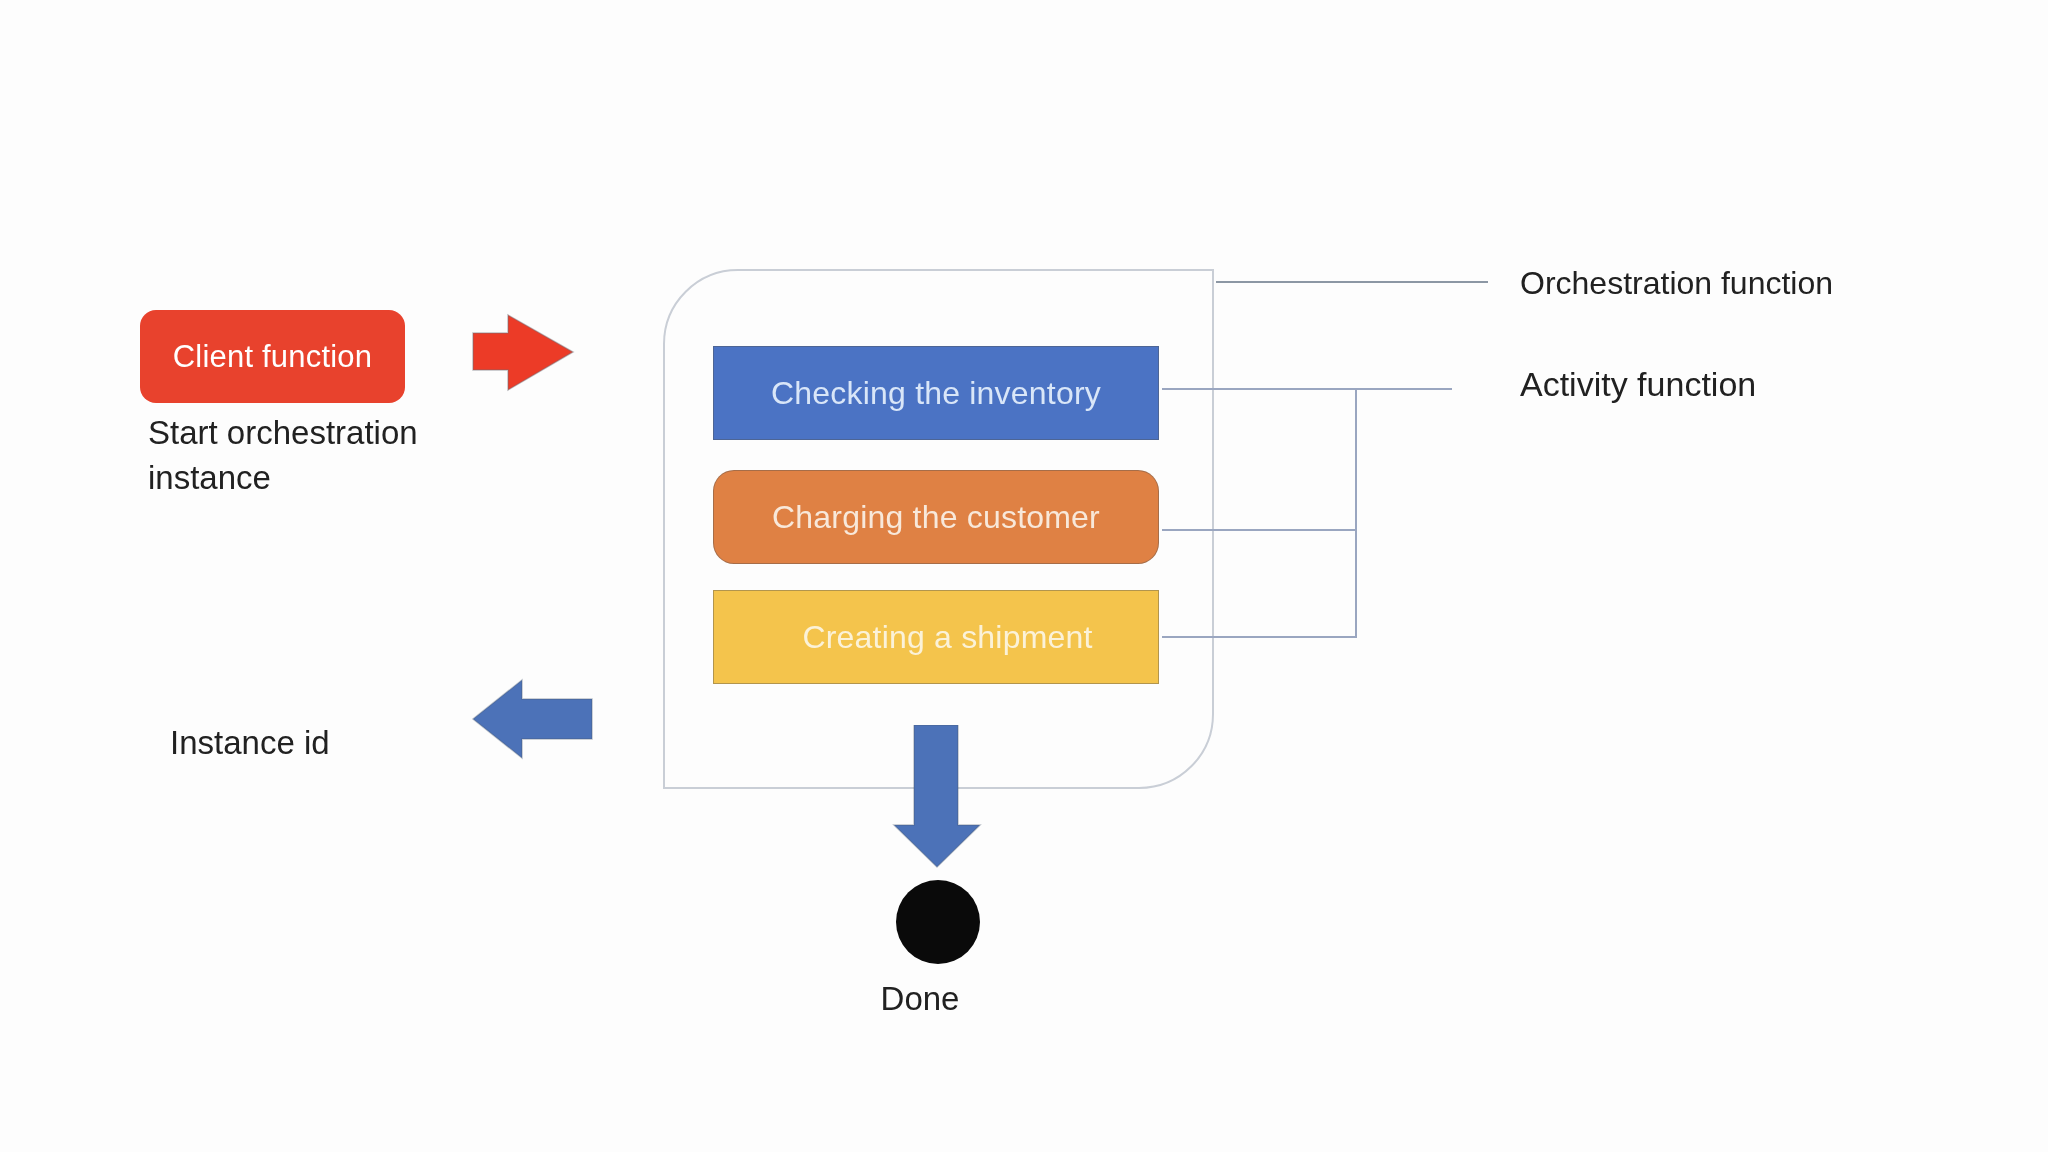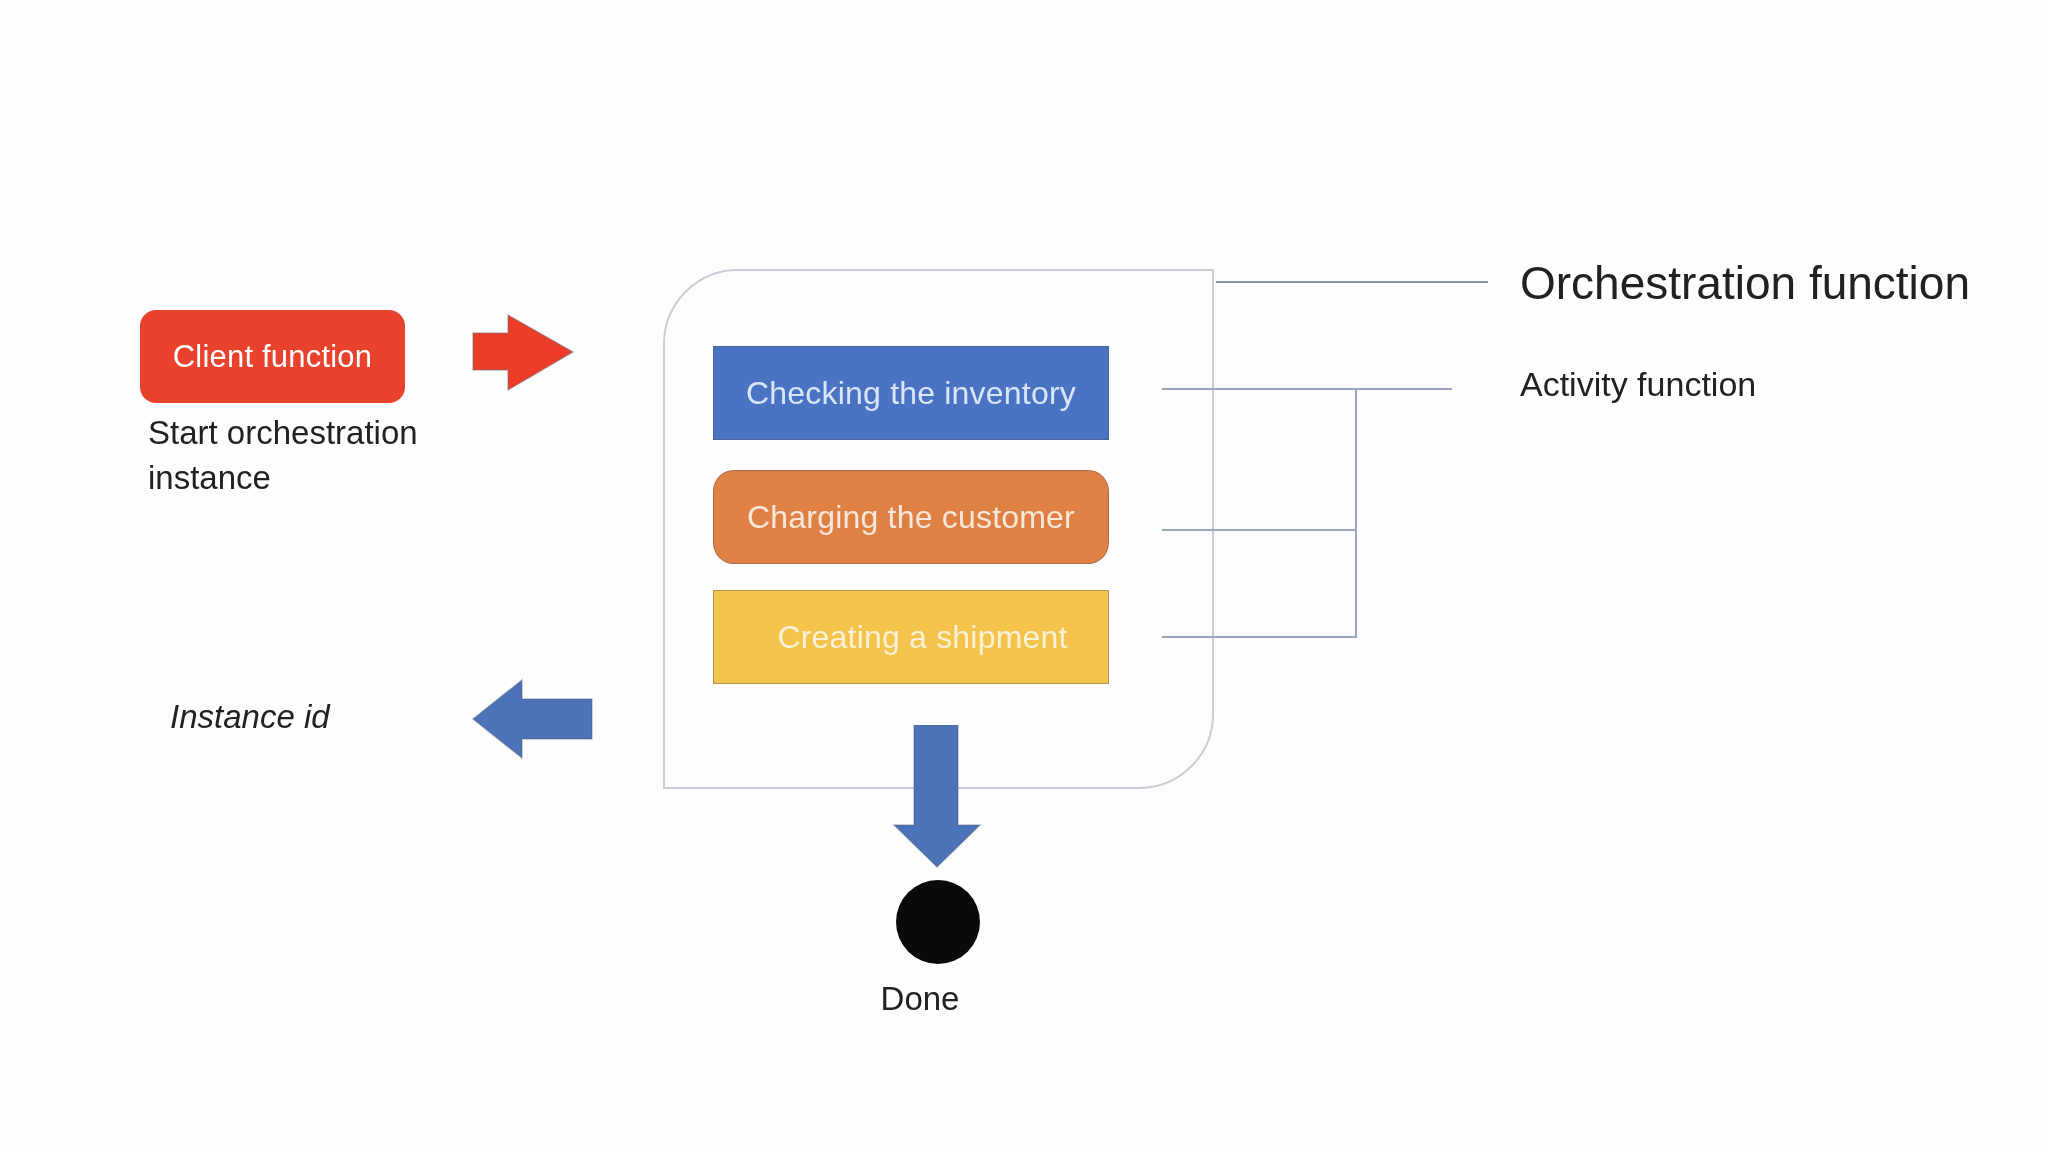--- a/index.html
+++ b/index.html
@@ -15,37 +15,37 @@
     left:140px; top:310px; width:265px; height:93px;
     background: var(--c-client_red);
     border-radius:16px;
     display:flex; align-items:center; justify-content:center;
     color:#ffffff; font-size:31px; letter-spacing:0.2px;
   }
 
   
   .caption { color: var(--c-text_dark); font-size:33px; line-height:45px; }
   .start-caption { left:148px; top:410px; width:312px; }
-  .instance-caption { left:170px; top:694px; white-space:nowrap;font-style:italic; }
-  .orch-label { left:1520px; top:261px; white-space:nowrap; font-size:46px; }
+  .instance-caption { left:170px; top:720px; white-space:nowrap; }
+  .orch-label { left:1520px; top:261px; white-space:nowrap; font-size:32px; }
   .activity-label { left:1520px; top:362px; white-space:nowrap; font-size:34px; }
   .done-label { left:830px; top:976px; width:180px; text-align:center; }
 
   
   .container-shape {
     left:663px; top:269px; width:551px; height:520px;
     border:2px solid var(--c-container_border);
     border-radius:75px 0 75px 0;
     background:transparent;
     box-sizing:border-box;
   }
 
   
   .activity {
-    left:713px; width:396px; height:94px;
+    left:713px; width:446px; height:94px;
     border:1px solid rgba(80,80,80,0.40);
     box-sizing:border-box;
     display:flex; align-items:center; justify-content:center;
     font-size:32px; letter-spacing:0.2px;
   }
   .a0 { top:346px; background:var(--act0-fill); color:var(--act0-text); }
   .a1 { top:470px; background:var(--act1-fill); color:var(--act1-text);border-radius:21px; }
   .a2 { top:590px; background:var(--act2-fill); color:var(--act2-text);padding-left:23px; }
 
   

